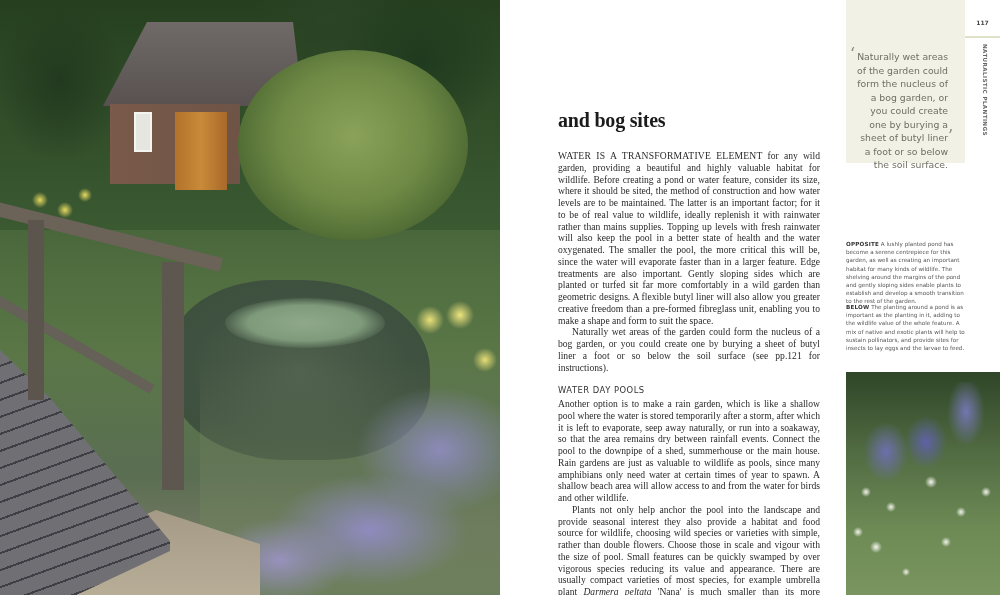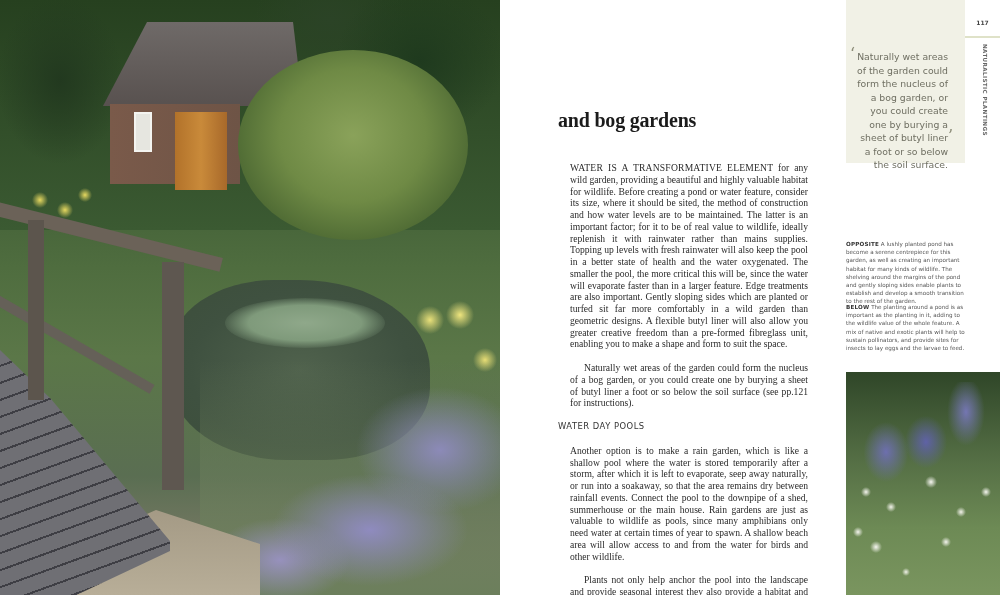--- a/index.html
+++ b/index.html
@@ -96,21 +96,21 @@
 
   .title {
     position: absolute; left: 558px; top: 86px; width: 280px;
     font-family: "Liberation Serif", serif; font-size: 20px; line-height: 23px; color: #1b1b1b; letter-spacing: -0.2px;
   }
   .body-text {
     position: absolute; left: 558px; top: 150px; width: 262px;
     font-family: "Liberation Serif", serif; font-size: 9.6px; line-height: 11.75px; color: #2a2a2a;
     text-align: justify; hyphens: auto;
   }
-  .body-text p { margin: 12px; }
+  .body-text p { margin: 0; }
   .body-text p.indent { text-indent: 14px; }
   .body-text .lead { letter-spacing: 0.2px; }
   .body-text .subhead {
     font-family: "DejaVu Sans", sans-serif; font-size: 8.4px; letter-spacing: 0.5px; color: #333;
     margin-top: 12px; margin-bottom: 1px;
   }
   .body-text em { font-style: italic; }
 
   
   .quote-box {
@@ -195,21 +195,21 @@
   <div class="rail"></div>
   <div class="rail2"></div>
   <div class="post1"></div>
   <div class="post2"></div>
 </div>
 
 <div class="page-right"></div>
 
 <h1 class="title">
   <br>
-  <span>and bog gardens</span>
+  <span>and bog sites</span>
 </h1>
 
 <div class="body-text">
   <p><span class="lead">WATER IS A TRANSFORMATIVE ELEMENT</span><span> for any wild garden, providing a beautiful and highly valuable habitat for wildlife. Before creating a pond or water feature, consider its size, where it should be sited, the method of construction and how water levels are to be maintained. The latter is an important factor; for it to be of real value to wildlife, ideally replenish it with rainwater rather than mains supplies. Topping up levels with fresh rainwater will also keep the pool in a better state of health and the water oxygenated. The smaller the pool, the more critical this will be, since the water will evaporate faster than in a larger feature. Edge treatments are also important. Gently sloping sides which are planted or turfed sit far more comfortably in a wild garden than geometric designs. A flexible butyl liner will also allow you greater creative freedom than a pre-formed fibreglass unit, enabling you to make a shape and form to suit the space.</span></p>
   <p class="indent">Naturally wet areas of the garden could form the nucleus of a bog garden, or you could create one by burying a sheet of butyl liner a foot or so below the soil surface (see pp.121 for instructions).</p>
   <div class="subhead">WATER DAY POOLS</div>
   <p>Another option is to make a rain garden, which is like a shallow pool where the water is stored temporarily after a storm, after which it is left to evaporate, seep away naturally, or run into a soakaway, so that the area remains dry between rainfall events. Connect the pool to the downpipe of a shed, summerhouse or the main house. Rain gardens are just as valuable to wildlife as pools, since many amphibians only need water at certain times of year to spawn. A shallow beach area will allow access to and from the water for birds and other wildlife.</p>
   <p class="indent"><span>Plants not only help anchor the pool into the landscape and provide seasonal interest they also provide a habitat and food source for wildlife, choosing wild species or varieties with simple, rather than double flowers. Choose those in scale and vigour with the size of pool. Small features can be quickly swamped by over vigorous species reducing its value and appearance. There are usually compact varieties of most species, for example umbrella plant </span><em>Darmera peltata</em><span> 'Nana' is much smaller than its more substantial parent. In permanent pools oxygenating plants will also help keep water purified and in a healthy condition.</span></p>
 </div>
 

